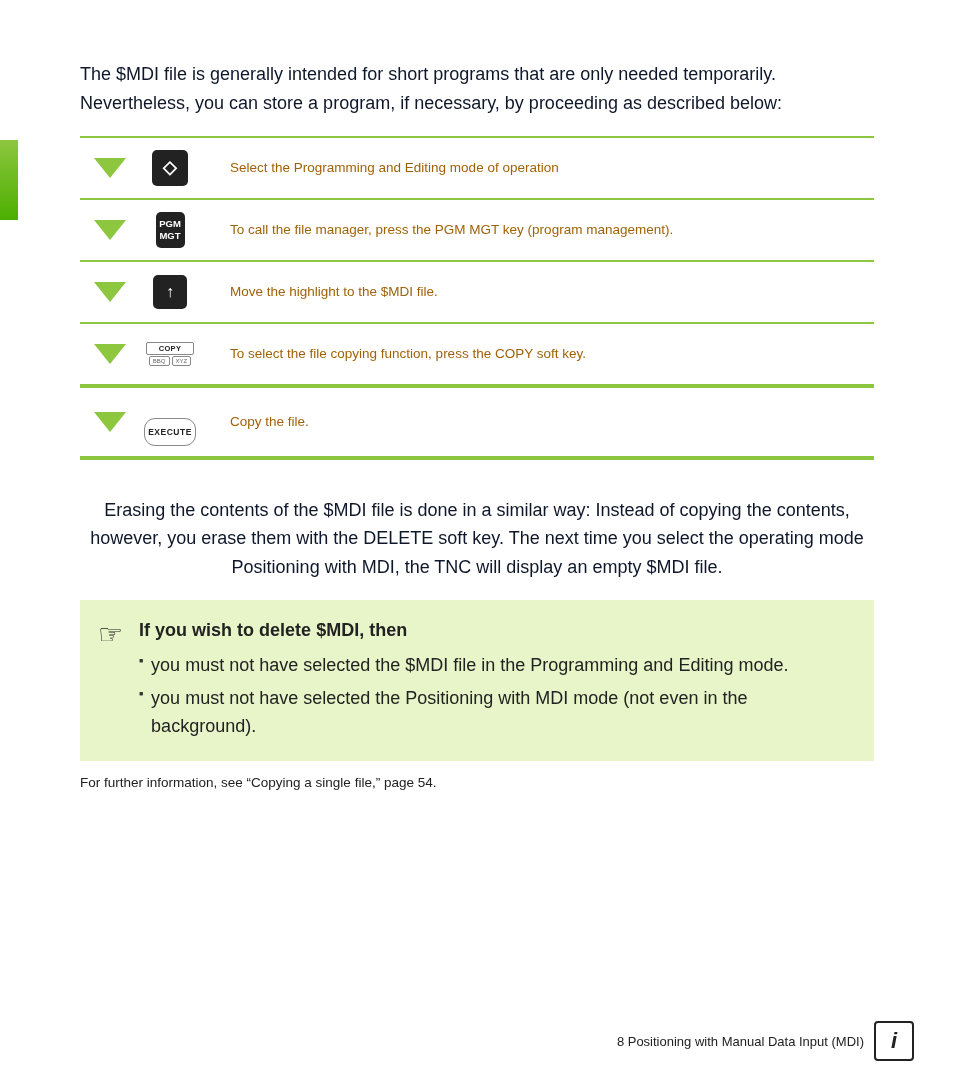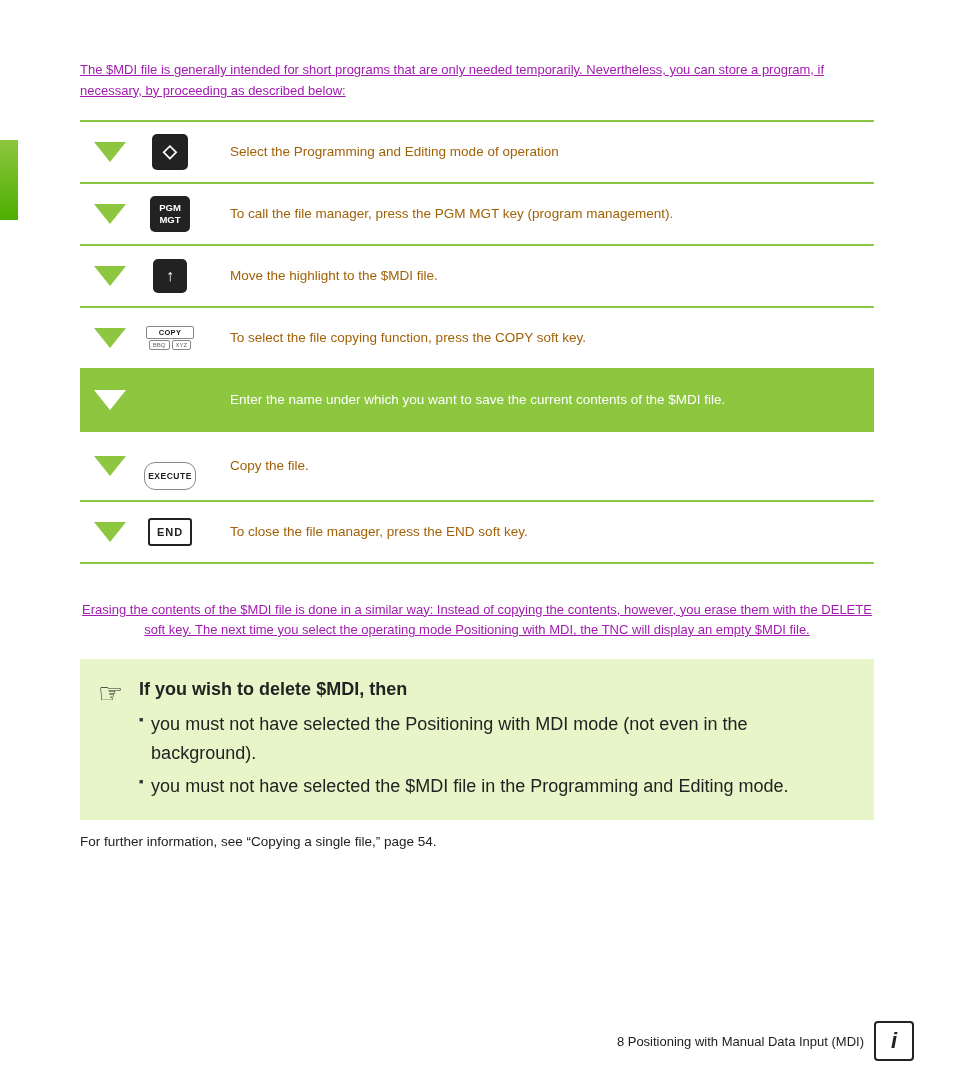--- a/index.html
+++ b/index.html
@@ -25,25 +25,24 @@
     .left-accent {
       position: absolute;
       left: 0;
       top: 140px;
       width: 18px;
       height: 80px;
       background: linear-gradient(to bottom, #8dc63f, #4caf00);
     }
 
     .intro-text {
-      font-size: 13px;
+      font-size: 18px;
       line-height: 1.6;
       margin-bottom: 18px;
-      color: #a21caf;
-      text-decoration: underline;
+      color: #0f172a;
     }
 
     
     .step-section {
       margin-bottom: 0;
     }
 
     .divider-line {
       height: 2px;
       background: #8dc63f;
@@ -111,21 +110,21 @@
       background: #222;
       color: #fff;
       border-radius: 5px;
       display: flex;
       align-items: center;
       justify-content: center;
       font-size: 18px;
     }
 
     .key-pgm {
-      width: 40px;
+      width: 29px;
       height: 36px;
       background: #222;
       color: #fff;
       border-radius: 5px;
       font-size: 9.5px;
       font-weight: bold;
       display: flex;
       flex-direction: column;
       align-items: center;
       justify-content: center;
@@ -361,63 +360,46 @@
           <div class="copy-sublabel">
             <div class="copy-box">BBQ</div>
             <div class="copy-box">XYZ</div>
           </div>
         </div>
       </div>
       <div class="step-text-col">To select the file copying function, press the COPY soft key.</div>
     </div>
 
     <div class="divider-line"></div>
-    <div class="step-row step-row-highlighted">
-      <div class="step-arrow-col">
-        <div class="arrow-down" style="border-top-color: #fff;"></div>
-      </div>
-      <div class="step-icon-col">
-      </div>
-      <div class="step-text-col">Enter the name under which you want to save the current contents of the $MDI file.</div>
-    </div>
 
     <div class="divider-line"></div>
     <div class="step-row">
       <div class="step-arrow-col">
         <div class="arrow-down"></div>
       </div>
       <div class="step-icon-col">
         <div class="key-execute">EXECUTE</div>
       </div>
       <div class="step-text-col">Copy the file.</div>
     </div>
 
     <div class="divider-line"></div>
-    <div class="step-row">
-      <div class="step-arrow-col">
-        <div class="arrow-down"></div>
-      </div>
-      <div class="step-icon-col">
-        <div class="key-end">END</div>
-      </div>
-      <div class="step-text-col">To close the file manager, press the END soft key.</div>
-    </div>
     <div class="divider-line"></div>
 
   </div>
 
   <p class="intro-text" style="margin-top: 36px; text-align: center;">Erasing the contents of the $MDI file is done in a similar way: Instead of copying the contents, however, you erase them with the DELETE soft key. The next time you select the operating mode Positioning with MDI, the TNC will display an empty $MDI file.</p>
 
   <div class="note-box">
     <div class="note-icon">☞</div>
     <div class="note-text">
       <div class="note-title">If you wish to delete $MDI, then</div>
       <ul class="note-list">
+        <li>you must not have selected the $MDI file in the Programming and Editing mode.</li>
         <li>you must not have selected the Positioning with MDI mode (not even in the background).</li>
-        <li>you must not have selected the $MDI file in the Programming and Editing mode.</li>
       </ul>
     </div>
   </div>
 
   <p class="footer-text">For further information, see “Copying a single file,” page 54.</p>
 
   <div class="page-footer">
     <span class="page-footer-text">8 Positioning with Manual Data Input (MDI)</span>
     <div class="info-box">
       <span>i</span>

